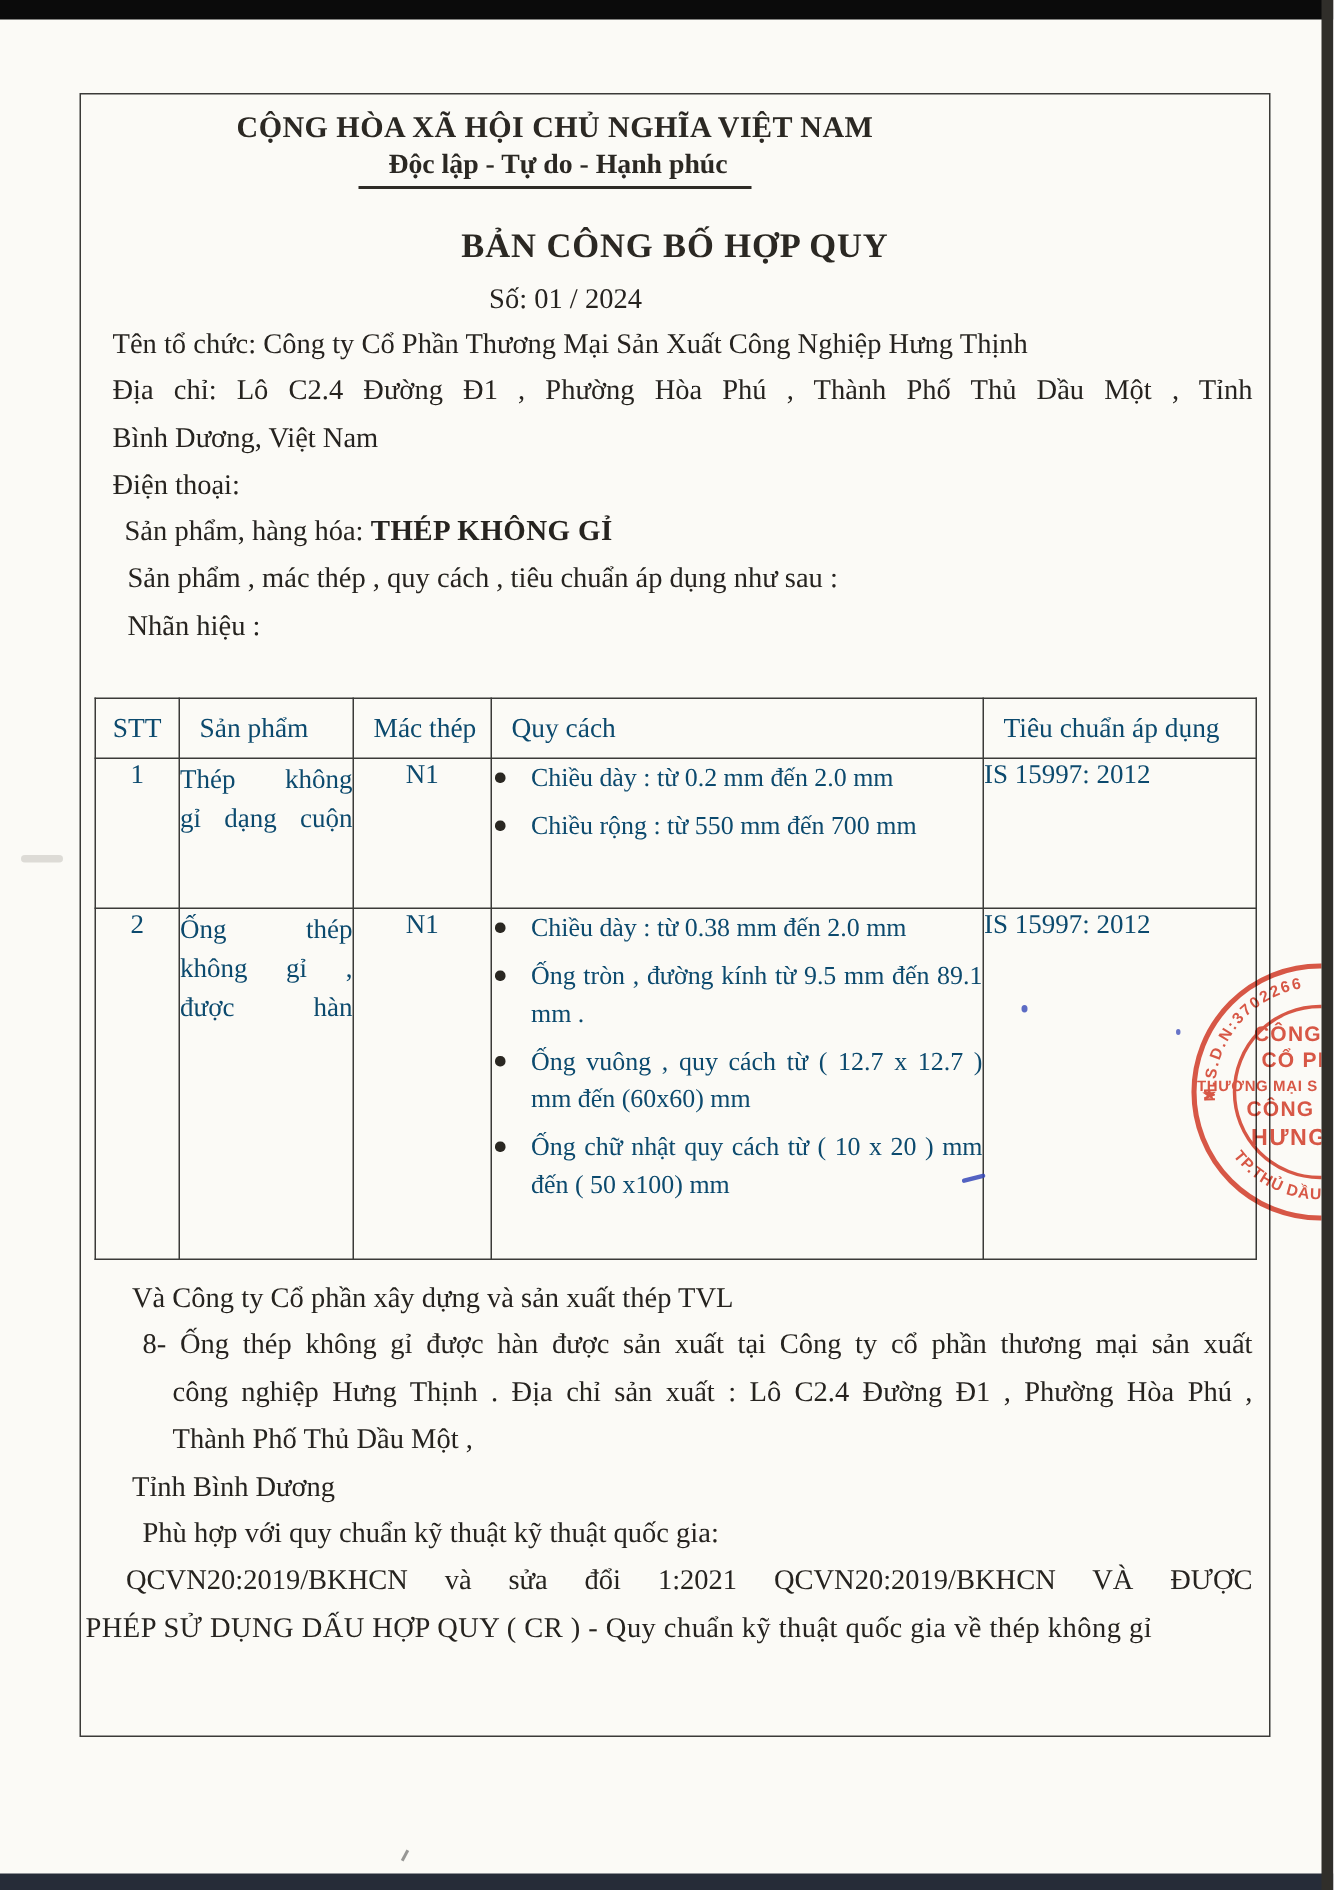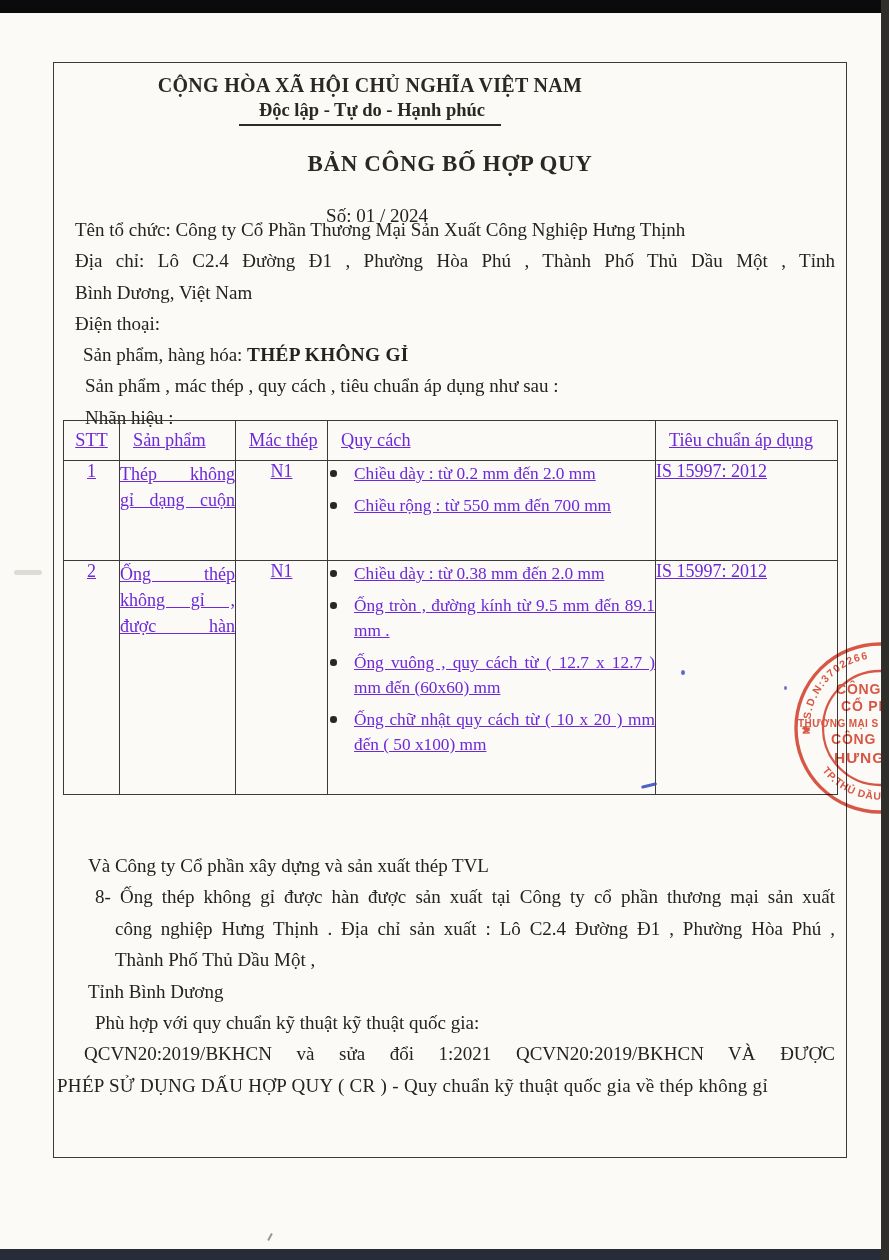--- a/index.html
+++ b/index.html
@@ -19,32 +19,32 @@
 
   
   .header-block { position:absolute; left:53px; top:74px; width:634px; text-align:center; }
   .nat-line1 { font-size:20px; font-weight:bold; letter-spacing:0.3px; color:#2b2823; }
   .nat-line2-wrap { margin-top:3px; }
   .nat-line2 { display:inline-block; font-size:18.5px; font-weight:bold; color:#2b2823;
                padding:0 16px 3px 20px; border-bottom:2px solid #2e2b26; }
 
   .doc-title { position:absolute; left:53px; top:151px; width:794px; text-align:center;
                font-size:23px; font-weight:bold; letter-spacing:0.6px; color:#2b2823; }
-  .doc-no    { position:absolute; left:53px; top:189px; width:648px; text-align:center; font-size:19px;margin-top:16px; }
+  .doc-no    { position:absolute; left:53px; top:189px; width:648px; text-align:center; font-size:19px; }
 
   
   .org { position:absolute; left:75px; top:214px; width:760px; font-size:19px; line-height:31.3px; }
   .justify-last { text-align:justify; text-align-last:justify; }
   .ml8  { margin-left:8px; }
   .ml10 { margin-left:10px; }
   .bold-val { font-weight:bold; font-size:19.3px; letter-spacing:0.3px; }
 
   
-  table.spec { position:absolute; left:63px; top:420px; width:774px; border-collapse:collapse;
-               table-layout:fixed; font-size:18px; color:#6d28d9;text-decoration:underline; }
+  table.spec { position:absolute; left:63px; top:465px; width:774px; border-collapse:collapse;
+               table-layout:fixed; font-size:18px; color:#0c4a6e; }
   table.spec td { border:1.4px solid #3b3a38; vertical-align:top; padding:0; }
   tr.head-row { height:40px; }
   tr.head-row td { vertical-align:middle; font-size:18.3px; padding-left:13px; }
   tr.head-row td.c-stt { text-align:center; padding-left:0; }
   tr.row1 { height:100px; }
   tr.row2 { height:234px; }
   td.c-stt-val { text-align:center; padding-top:11px; }
   td.c-sp { padding:11px 8px 0 13px; white-space:pre-line; text-align:justify; text-align-last:justify; line-height:26px; }
   td.c-mac { text-align:center; padding-top:11px; }
   td.c-qc { padding:12px 10px 0 35px; }

